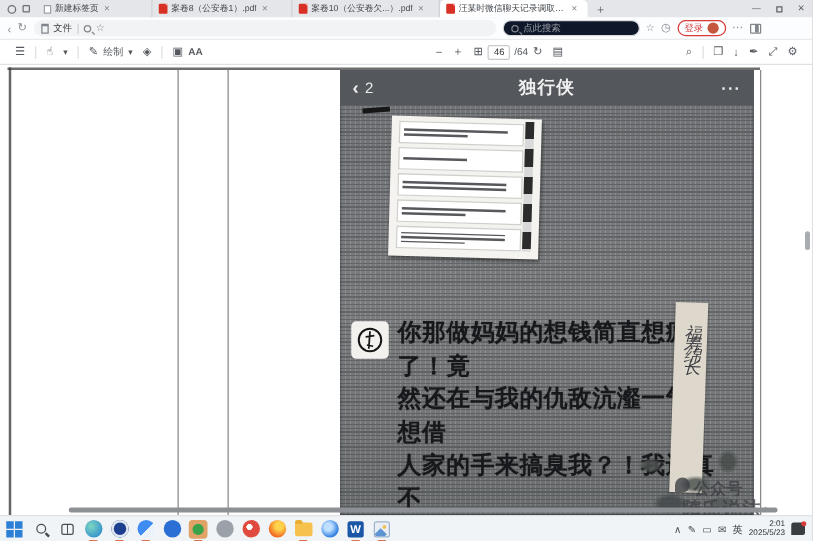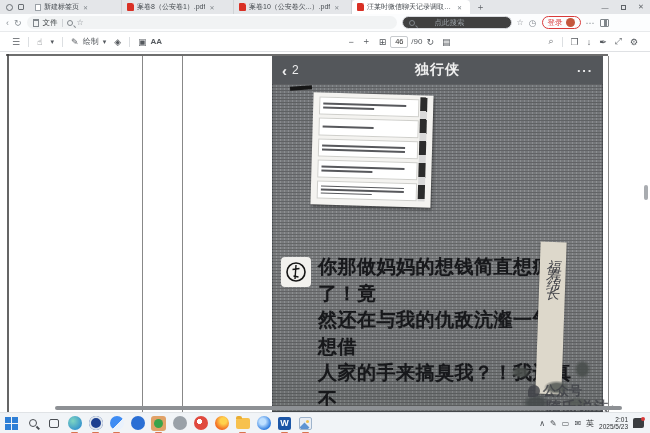--- a/index.html
+++ b/index.html
@@ -28,21 +28,21 @@
   
   .addrbar{left:0;top:14px;width:650px;height:18px;background:#fcfdfe;border-bottom:1px solid #e8eaec;display:flex;align-items:center;gap:5px;padding:0 6px;font-size:7.5px;}
   .navico{color:#8a9096;font-size:9px;}
   .urlfield{flex:none;width:370px;height:13px;background:#f1f3f4;border-radius:7px;display:flex;align-items:center;gap:4px;padding:0 6px;color:#3c4043;}
   .urlfield .path{white-space:nowrap;overflow:hidden;text-overflow:ellipsis;flex:1;}
   .docico{width:6px;height:8px;border:1px solid #80868b;border-top-width:2px;flex:none;}
   .vdiv{width:1px;height:8px;background:#d0d3d6;flex:none;}
   .mag{width:6px;height:6px;border:1.3px solid #80868b;border-radius:50%;position:relative;flex:none;}
   .mag:after{content:"";position:absolute;left:5px;top:5px;width:3px;height:1.3px;background:#80868b;transform:rotate(45deg);}
   .star{color:#80868b;font-size:8px;}
-  .searchpill{width:110px;height:13px;border:1px solid #dadce0;border-radius:7px;background:#404040;display:flex;align-items:center;gap:20px;padding:0 6px;color:#9aa0a6;}
+  .searchpill{width:110px;height:13px;border:1px solid #dadce0;border-radius:7px;background:#0f172a;display:flex;align-items:center;gap:4px;padding:0 6px;color:#9aa0a6;}
   .loginpill{height:13px;border:1px solid #d93a3a;border-radius:8px;display:flex;align-items:center;gap:3px;padding:0 5px;color:#d93a3a;}
   .avatar-dot{width:9px;height:9px;border-radius:50%;background:#c4573d;}
   .panelico{width:9px;height:8px;border:1px solid #80868b;border-radius:1px;position:relative;}
   .panelico:after{content:"";position:absolute;right:1px;top:0;width:3px;height:6px;background:#80868b;}
 
   
   .pdfbar{left:0;top:32px;width:650px;height:20px;background:#ffffff;border-bottom:1px solid #dfe1e4;display:flex;align-items:center;padding:0 8px;font-size:8px;color:#55595e;}
   .pico{padding:0 4px;font-size:9px;color:#55595e;}
   .plabel{font-size:8px;}
   .sep{width:1px;height:10px;background:#dcdfe2;margin:0 4px;}
@@ -78,21 +78,21 @@
   .scroll-text{writing-mode:vertical-rl;font-family:"Liberation Serif","DejaVu Serif",serif;font-size:14px;letter-spacing:9px;color:#30323a;font-style:italic;opacity:.9;}
   .leaves{position:absolute;left:228px;top:295px;width:103px;height:61px;opacity:.85;
     background:
       radial-gradient(14px 9px at 20% 35%, #4c514e 40%, transparent 70%),
       radial-gradient(18px 10px at 55% 60%, #515653 40%, transparent 72%),
       radial-gradient(12px 14px at 80% 30%, #484d4b 40%, transparent 70%),
       radial-gradient(20px 12px at 35% 85%, #44494a 40%, transparent 70%),
       radial-gradient(16px 8px at 75% 85%, #555a57 40%, transparent 72%);}
 
   
-  .wm1{left:528px;top:330px;display:flex;align-items:center;gap:3px;color:#3e4046;opacity:.8;font-weight:700;font-size:13px;font-family:"Liberation Serif","DejaVu Serif",serif;}
+  .wm1{left:540px;top:330px;display:flex;align-items:flex-start;gap:3px;color:#3e4046;opacity:.8;font-weight:700;font-size:13px;font-family:"Liberation Serif","DejaVu Serif",serif;}
   .wmlogo{width:12px;height:12px;background:#3e4046;border-radius:50% 50% 50% 10%;}
   .wm2{left:540px;top:346px;color:#3e4046;opacity:.78;font-weight:700;font-size:15px;letter-spacing:1px;font-family:"Liberation Serif","DejaVu Serif",serif;white-space:nowrap;}
 
   
   .hscroll{left:55px;top:354px;width:567px;height:4px;background:#8d9094;border-radius:2px;}
   .vscroll{left:644px;top:133px;width:4px;height:15px;background:#a9acb0;border-radius:2px;}
 
   
   .taskbar{left:0;top:412px;width:650px;height:21px;background:#f1f4f7;border-top:1px solid #e0e3e6;display:flex;align-items:center;padding:0 4px;gap:6px;}
   .tbico{width:15px;height:15px;border-radius:3px;position:relative;flex:none;display:flex;align-items:center;justify-content:center;}
@@ -192,21 +192,21 @@
     <span class="pico" style="font-size:7px">▾</span>
     <span class="pico">◈</span>
     <span class="sep"></span>
     <span class="pico">▣</span>
     <span class="plabel" style="font-weight:700">AA</span>
     <div class="grow"></div>
     <span class="pico">−</span>
     <span class="pico">＋</span>
     <span class="pico">⊞</span>
     <span class="pagebox">46</span>
-    <span class="plabel" style="margin-left:3px">/90</span>
+    <span class="plabel" style="margin-left:3px">/64</span>
     <span class="pico">↻</span>
     <span class="pico">▤</span>
     <div class="grow" style="max-width:90px"></div>
     <span class="pico">⌕</span>
     <span class="sep"></span>
     <span class="pico">❐</span>
     <span class="pico">↓</span>
     <span class="pico">✒</span>
     <span class="pico">⤢</span>
     <span class="pico">⚙</span>

